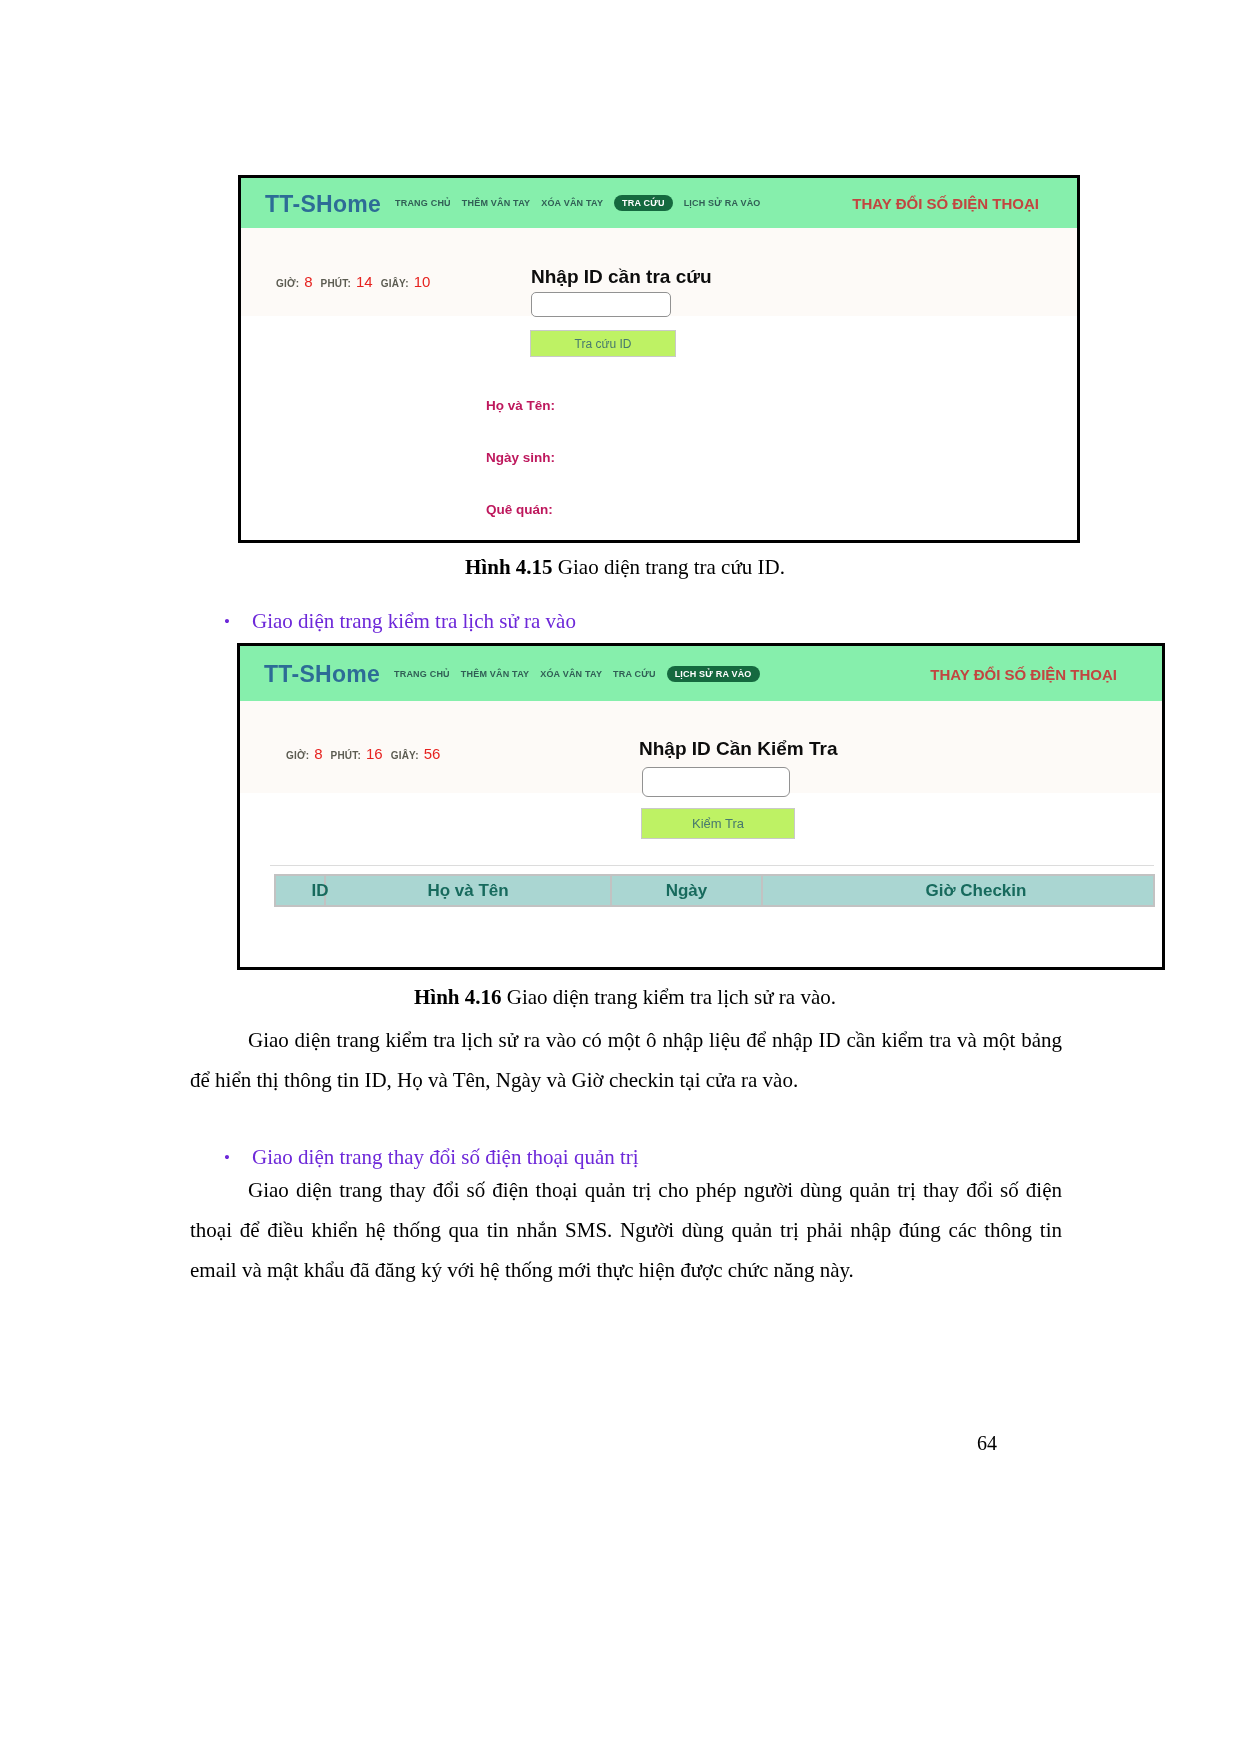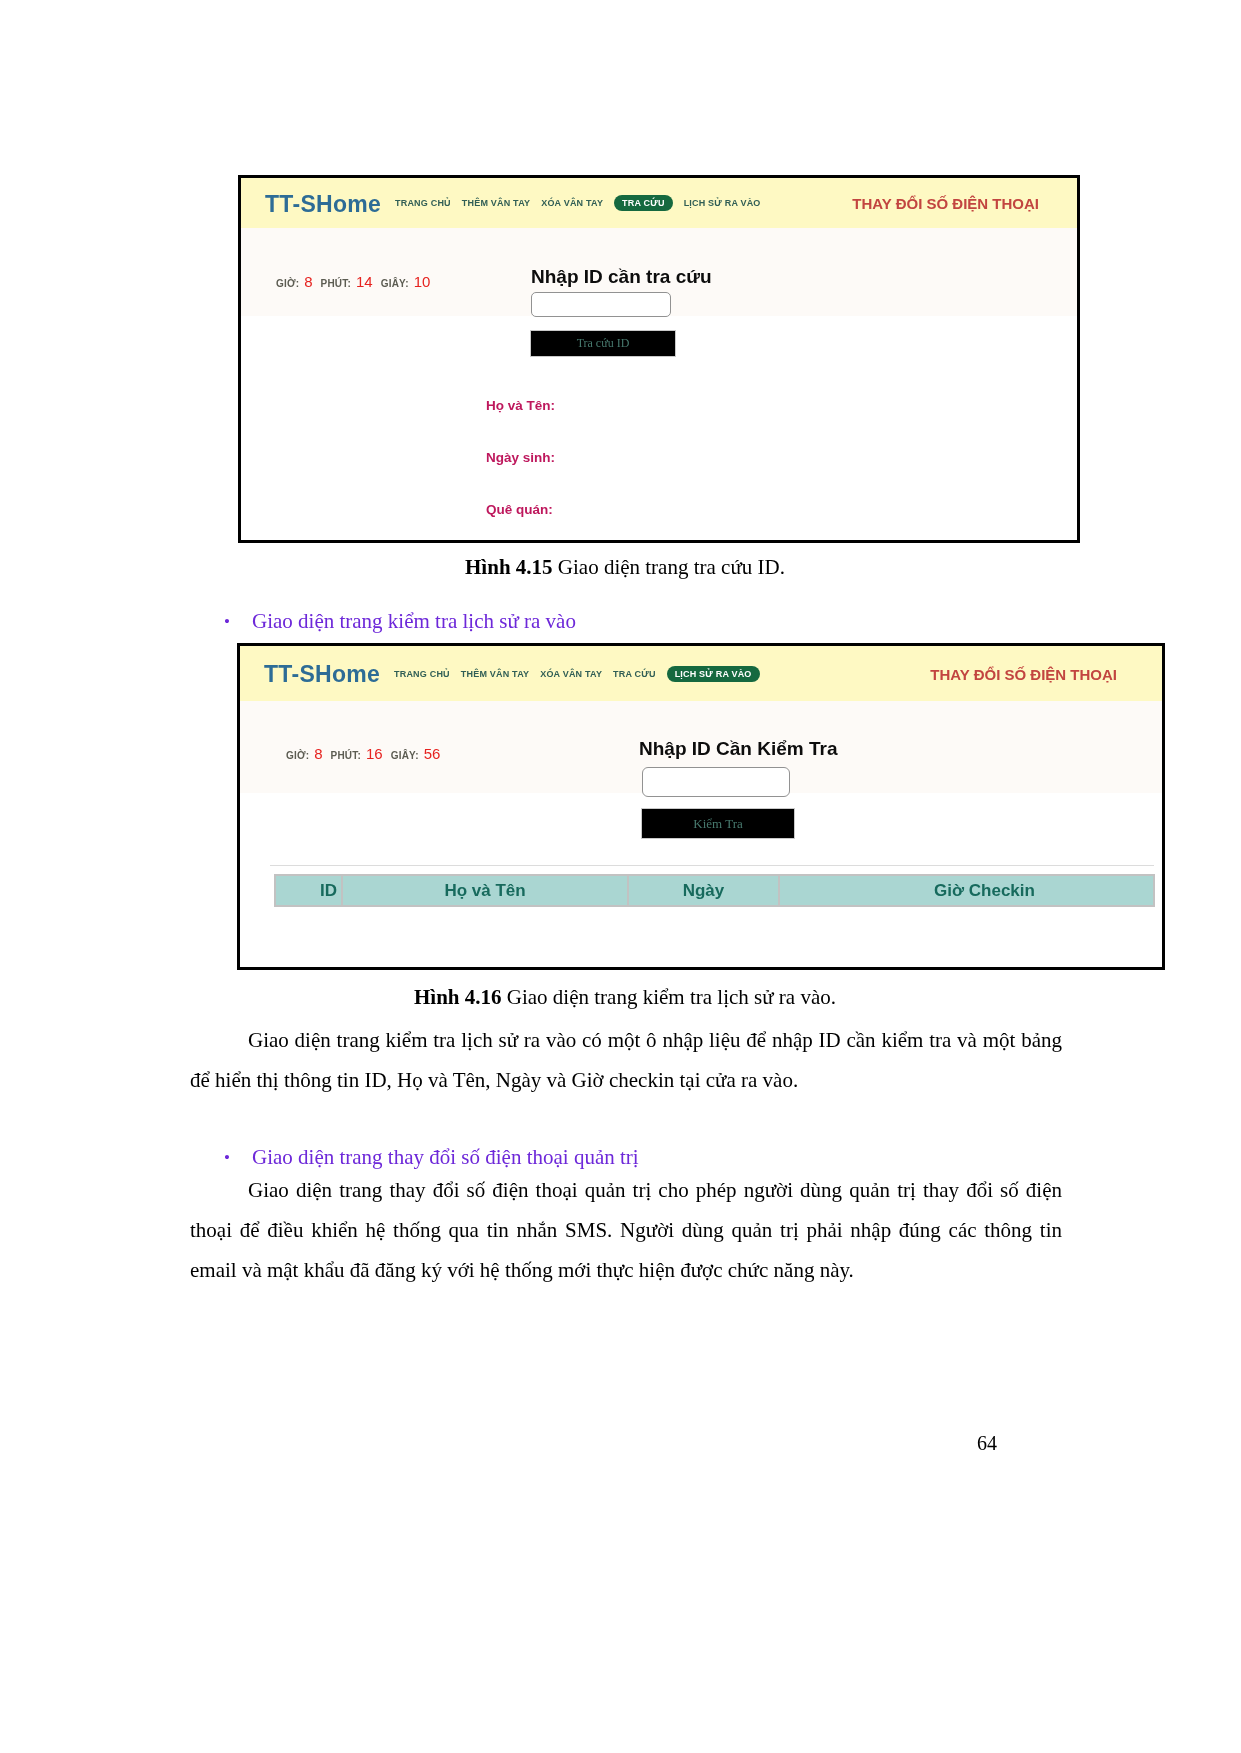--- a/index.html
+++ b/index.html
@@ -2,21 +2,21 @@
 <html><head>
 <meta charset="utf-8">
 <style>
   html,body{margin:0;padding:0;background:#ffffff;}
   .page{position:relative;width:1241px;height:1753px;background:#fff;font-family:"Liberation Serif",serif;color:#000;overflow:hidden;}
 
   
   .shot{position:absolute;border:3px solid #000;background:#fff;box-sizing:border-box;font-family:"Liberation Sans",sans-serif;}
   #shot1{left:238px;top:175px;width:842px;height:368px;}
   #shot2{left:237px;top:643px;width:928px;height:327px;}
-  .shot-header{position:absolute;left:0;top:0;width:100%;background:#fef9c3;}
+  .shot-header{position:absolute;left:0;top:0;width:100%;background:#86efac;}
   #shot1 .shot-header{height:50px;}
   #shot2 .shot-header{height:55px;}
   .logo{position:absolute;left:24px;font-weight:bold;font-size:23px;color:#2d6c96;letter-spacing:.3px;}
   #shot1 .logo{top:13px;}
   #shot2 .logo{top:15px;}
   .nav{position:absolute;left:154px;top:0;height:100%;display:flex;align-items:center;gap:11px;}
   .nav-item{font-size:9px;font-weight:bold;color:#305e55;letter-spacing:.2px;white-space:nowrap;cursor:pointer;}
   .nav-item.active{background:#15693f;color:#fff;padding:3px 8px;border-radius:10px;}
   .nav-phone{position:absolute;top:50%;transform:translateY(-50%);font-size:15px;font-weight:bold;color:#c24540;white-space:nowrap;cursor:pointer;}
   #shot1 .nav-phone{right:38px;}
@@ -28,30 +28,30 @@
   #shot1 .clock{left:35px;top:60px;}
   #shot2 .clock{left:46px;top:64px;}
   .clock .lab{font-size:10px;font-weight:bold;color:#5c5c52;margin-right:5px;letter-spacing:.2px;}
   .clock .num{font-size:15px;color:#e62320;margin-right:8px;}
   .form-heading{position:absolute;font-size:19px;font-weight:bold;color:#0d0d0d;white-space:nowrap;}
   #shot1 .form-heading{left:290px;top:88px;}
   #shot2 .form-heading{left:399px;top:92px;}
   .id-input{position:absolute;border:1px solid #929292;border-radius:5px;background:#fff;outline:none;padding:0 6px;font-size:13px;box-sizing:border-box;}
   #shot1 .id-input{left:290px;top:114px;width:140px;height:25px;}
   #shot2 .id-input{left:402px;top:121px;width:148px;height:30px;border-radius:6px;}
-  .form-btn{position:absolute;background:#000000;border:1px solid #c9c9c9;color:#47796e;font-family:Liberation Serif, serif;cursor:pointer;}
+  .form-btn{position:absolute;background:#bef264;border:1px solid #c9c9c9;color:#47796e;font-family:Liberation Sans, sans-serif;cursor:pointer;}
   #shot1 .form-btn{left:289px;top:152px;width:146px;height:27px;font-size:12px;}
   #shot2 .form-btn{left:401px;top:162px;width:154px;height:31px;font-size:13px;}
   .fld{position:absolute;left:245px;font-size:13.5px;font-weight:bold;color:#be185d;}
   #fld1{top:220px;} #fld2{top:272px;} #fld3{top:324px;}
   .hairline{position:absolute;left:30px;top:219px;width:884px;height:1px;background:#dcdcdc;}
   .tbl{position:absolute;left:34px;top:228px;width:881px;height:33px;display:flex;background:#aad6d2;border:2px solid #c2c2c2;box-sizing:border-box;}
   .tbl .cell{display:flex;align-items:center;justify-content:center;font-size:17px;font-weight:bold;color:#176a5d;border-right:2px solid #c2c2c2;box-sizing:border-box;}
   .tbl .cell:last-child{border-right:none;}
-  .c-id{width:67px;padding-left:40px;}.c-name{width:286px;}.c-day{width:151px;}.c-gio{flex:1;padding-left:36px;}
+  .c-id{width:50px;padding-left:40px;}.c-name{width:286px;}.c-day{width:151px;}.c-gio{flex:1;padding-left:36px;}
 
   
   .caption{position:absolute;left:185px;width:880px;text-align:center;font-size:21px;color:#000;}
   #caption1{top:555px;}
   #caption2{top:985px;}
   .bullet{position:absolute;left:224px;font-size:21px;color:#6d28d9;}
   #bullet1{top:609px;}
   #bullet2{top:1145px;}
   .bullet .dot{display:inline-block;width:28px;font-size:17px;vertical-align:1px;}
   .para{position:absolute;left:190px;width:872px;text-align:justify;font-size:21px;line-height:40px;text-indent:58px;color:#000;}

